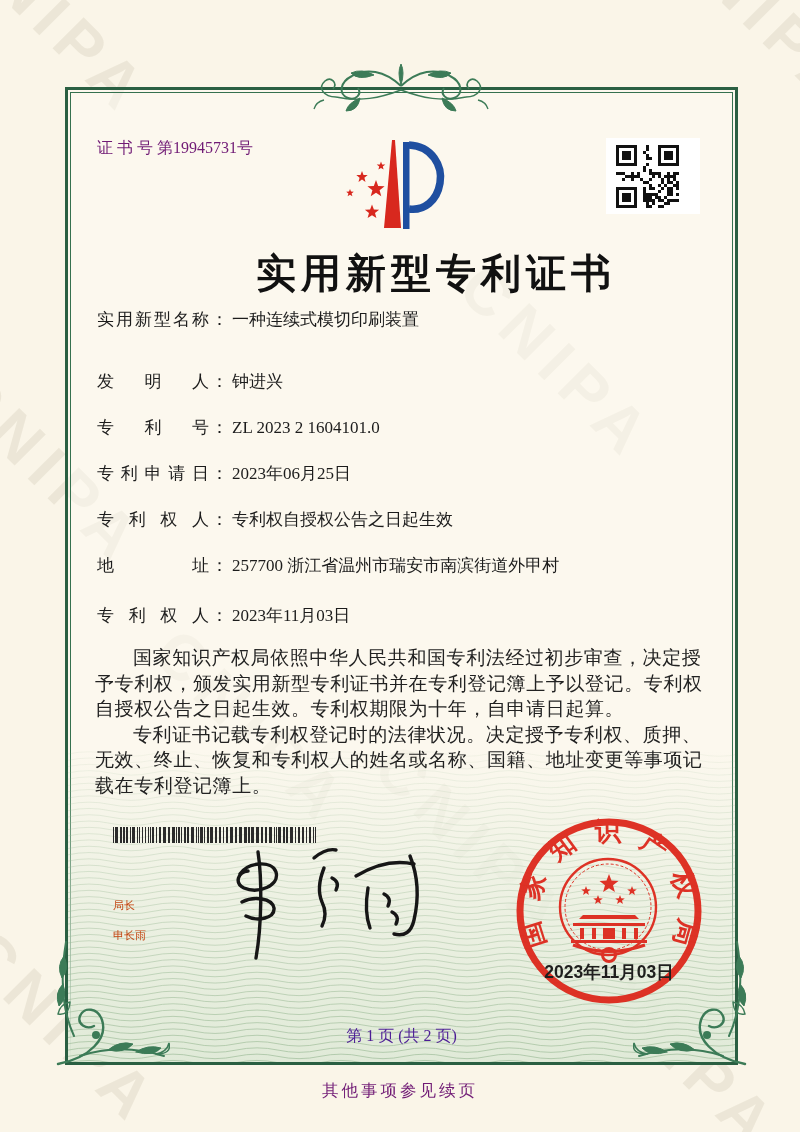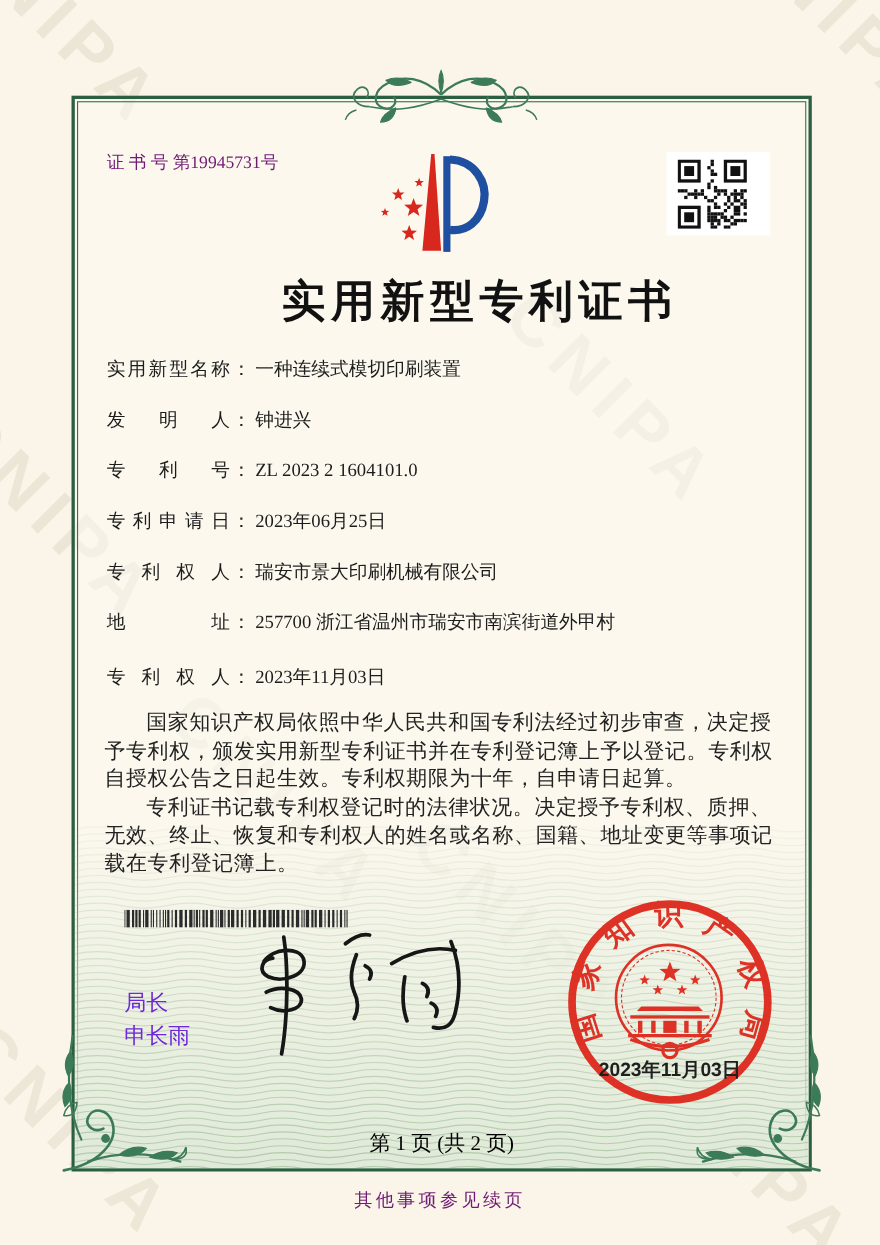--- a/index.html
+++ b/index.html
@@ -46,22 +46,22 @@
   }
   .row{position:absolute;left:97px;z-index:2;font-size:17px;white-space:nowrap;}
   .flabel{display:inline-block;width:112px;text-align:justify;text-align-last:justify;vertical-align:top;}
   .flabel2{display:inline-block;width:88px;vertical-align:top;}
   .fcolon{margin:0 4px 0 2px;}
   .grant2{position:absolute;left:347px;top:0;}
   .paras{position:absolute;left:95px;top:645px;width:612px;z-index:2;
     font-size:19px;line-height:25.5px;letter-spacing:0.6px;color:#222;}
   .paras p{margin:0;text-indent:2em;}
   .officer{position:absolute;left:113px;z-index:3;
-    font-family:"Liberation Sans","DejaVu Sans",sans-serif;font-size:20px;color:#6d28d9;}
-  .page-info{position:absolute;left:65px;top:1026px;width:673px;z-index:3;text-align:center;font-size:19px;color:#000000;}
+    font-family:"Liberation Sans","DejaVu Sans",sans-serif;font-size:11px;color:#c2410c;}
+  .page-info{position:absolute;left:65px;top:1026px;width:673px;z-index:3;text-align:center;font-size:16px;color:#4c1d95;}
   .continuation{position:absolute;left:0;top:1080px;width:800px;z-index:2;text-align:center;
     font-size:16.5px;letter-spacing:3px;color:#701a75;}
   .qr-box{position:absolute;left:606px;top:138px;width:94px;height:76px;background:#fff;z-index:2;}
   svg{display:block;}
   .svg-abs{position:absolute;z-index:2;}
   .seal-svg{z-index:4;opacity:0.93;}
   .sig-svg{z-index:4;}
 </style>
 </head>
 <body>
@@ -287,34 +287,34 @@
       <rect x="45" y="3" width="15" height="15" fill="#fff"></rect>
       <rect x="48" y="6" width="9" height="9" fill="#111"></rect>
       <rect x="0" y="42" width="21" height="21" fill="#111"></rect>
       <rect x="3" y="45" width="15" height="15" fill="#fff"></rect>
       <rect x="6" y="48" width="9" height="9" fill="#111"></rect>
     </svg>
 </div>
 
 <div class="title">实用新型专利证书</div>
 
-<div class="row" style="top:324px">
+<div class="row" style="top:308px">
   <span class="flabel">实用新型名称</span><span class="fcolon">：</span><span>一种连续式模切印刷装置</span>
 </div>
 <div class="row" style="top:370px">
   <span class="flabel">发明人</span><span class="fcolon">：</span><span>钟进兴</span>
 </div>
 <div class="row" style="top:416px">
   <span class="flabel">专利号</span><span class="fcolon">：</span><span>ZL 2023 2 1604101.0</span>
 </div>
 <div class="row" style="top:462px">
   <span class="flabel">专利申请日</span><span class="fcolon">：</span><span>2023年06月25日</span>
 </div>
 <div class="row" style="top:508px">
-  <span class="flabel">专利权人</span><span class="fcolon">：</span><span>瑞安市景大印刷机械有限公司</span>
+  <span class="flabel">专利权人</span><span class="fcolon">：</span><span>专利权自授权公告之日起生效</span>
 </div>
 <div class="row" style="top:554px">
   <span class="flabel">地址</span><span class="fcolon">：</span><span>257700 浙江省温州市瑞安市南滨街道外甲村</span>
 </div>
 <div class="row" style="top:604px;width:640px;">
   <span class="flabel">专利权人</span><span class="fcolon">：</span><span>2023年11月03日</span>
 </div>
 
 <div class="paras">
   <p>国家知识产权局依照中华人民共和国专利法经过初步审查，决定授予专利权，颁发实用新型专利证书并在专利登记簿上予以登记。专利权自授权公告之日起生效。专利权期限为十年，自申请日起算。</p>

